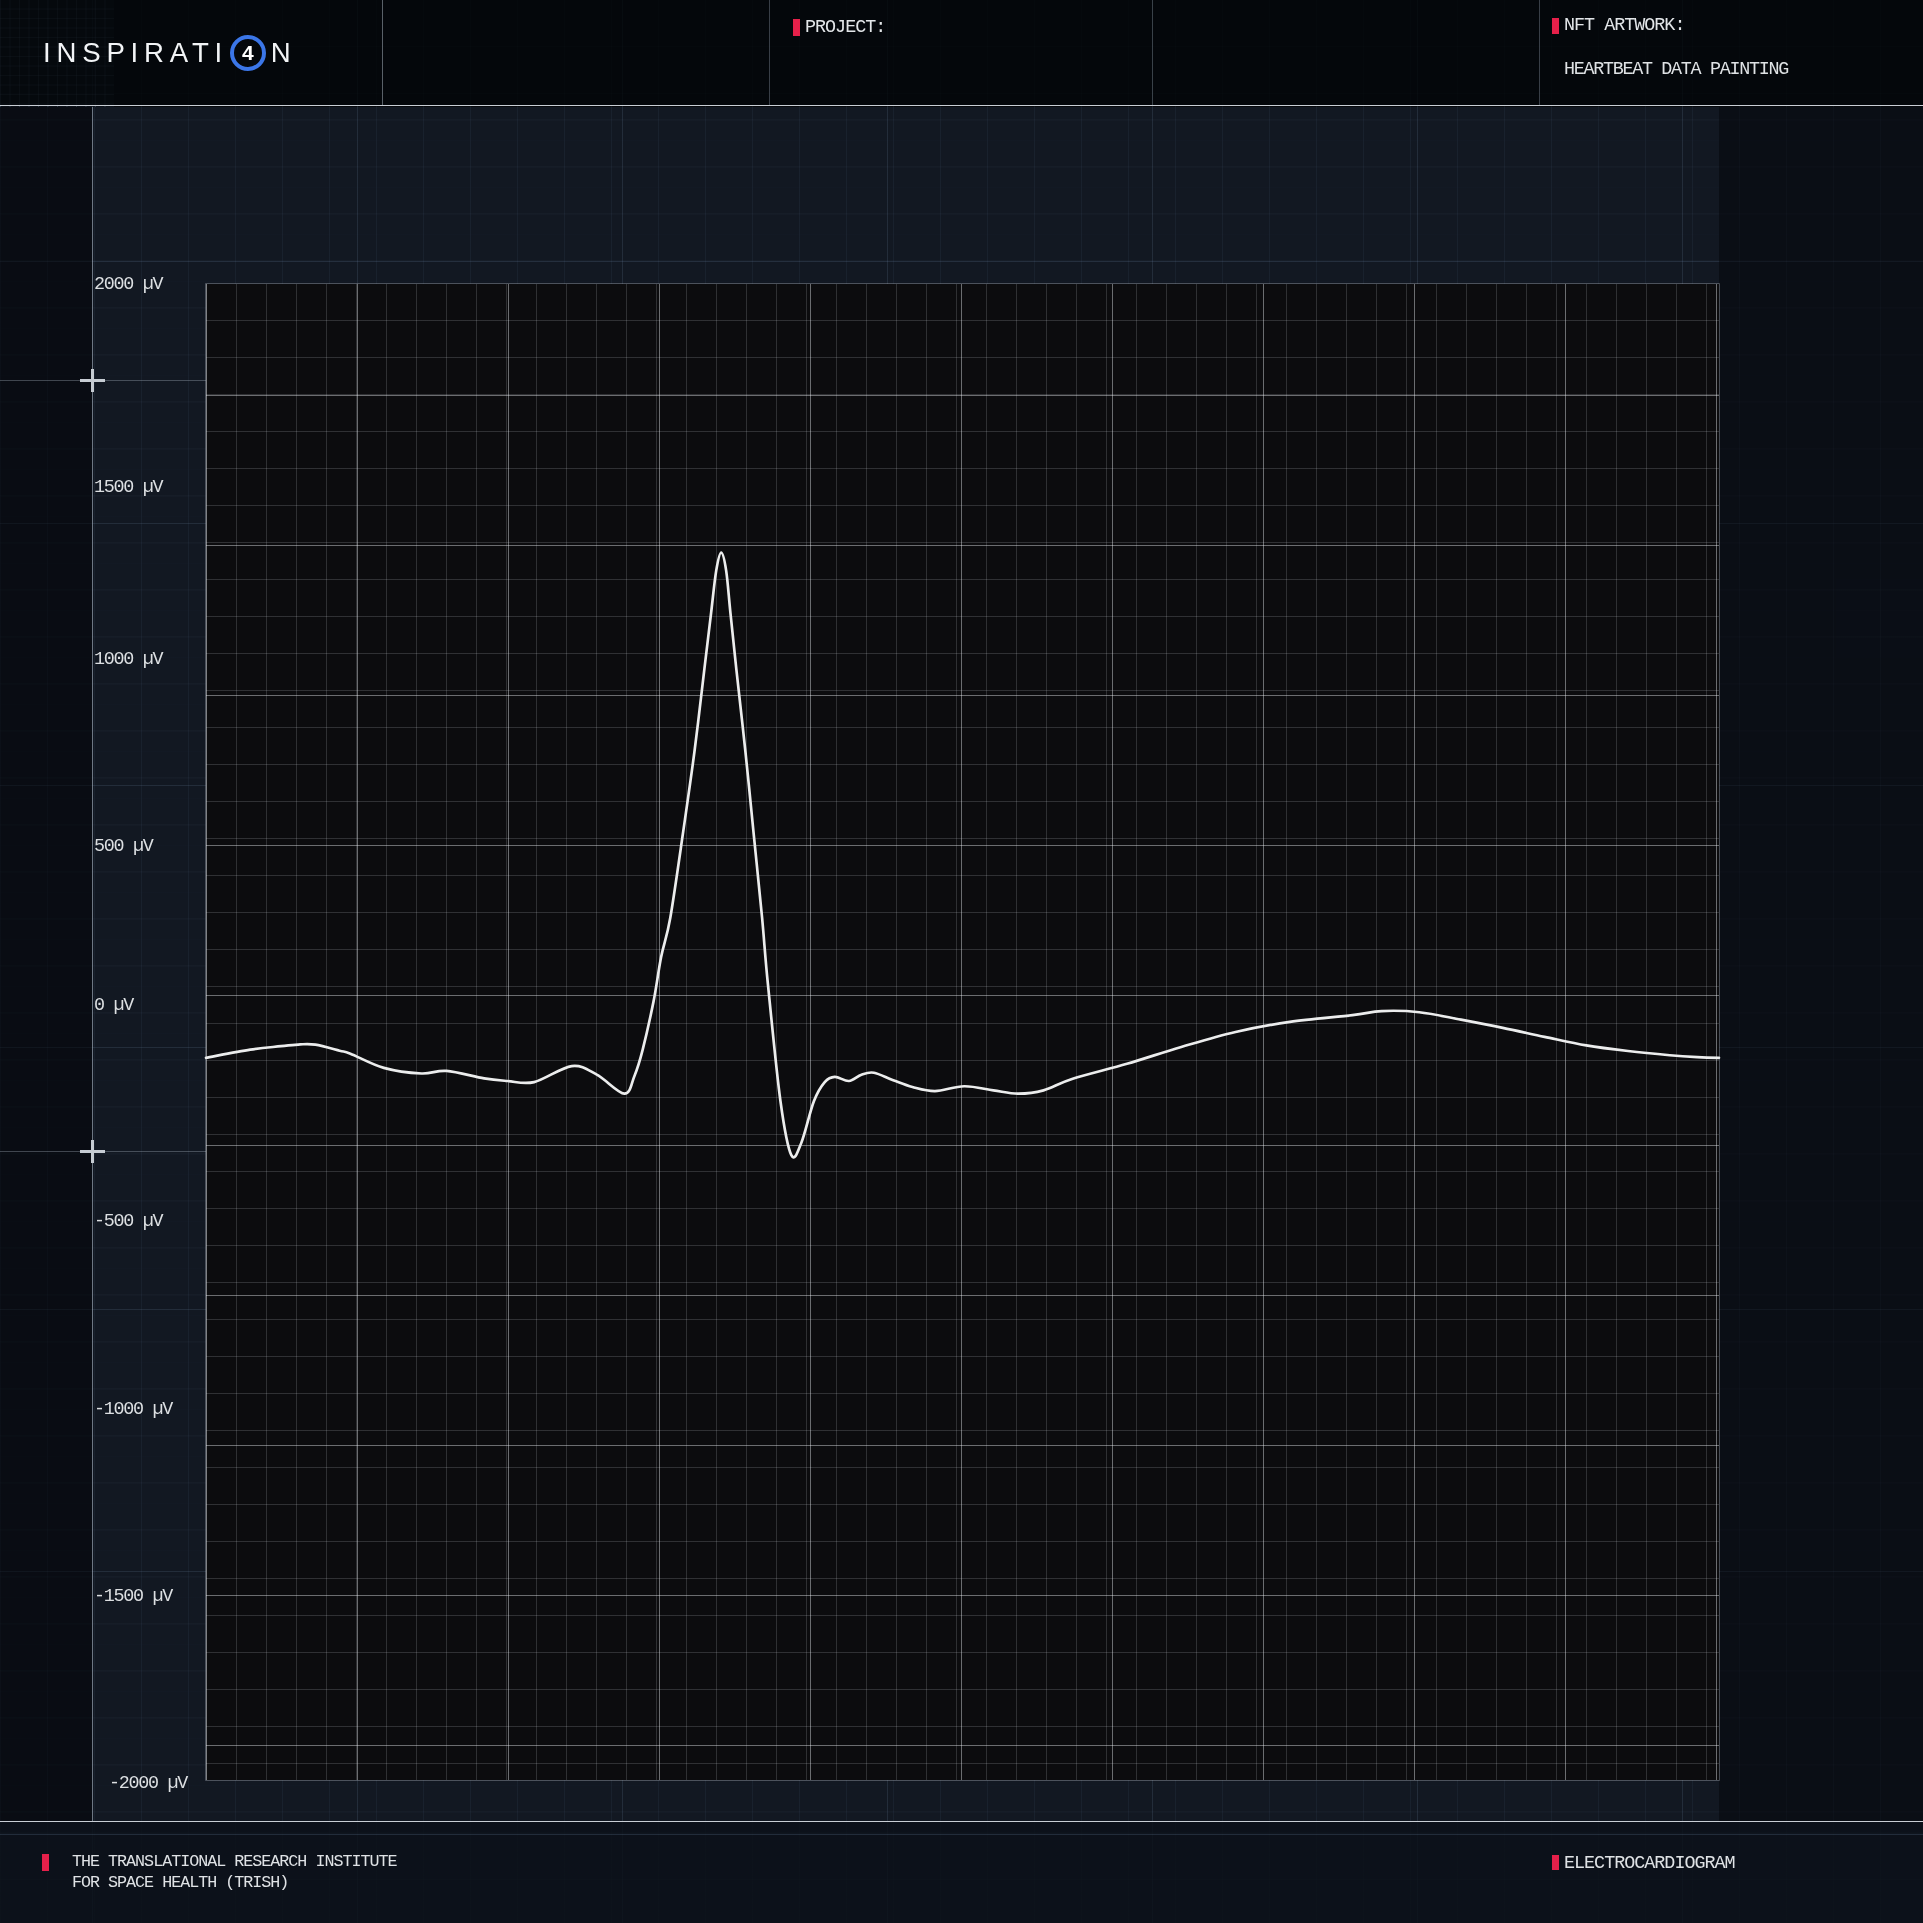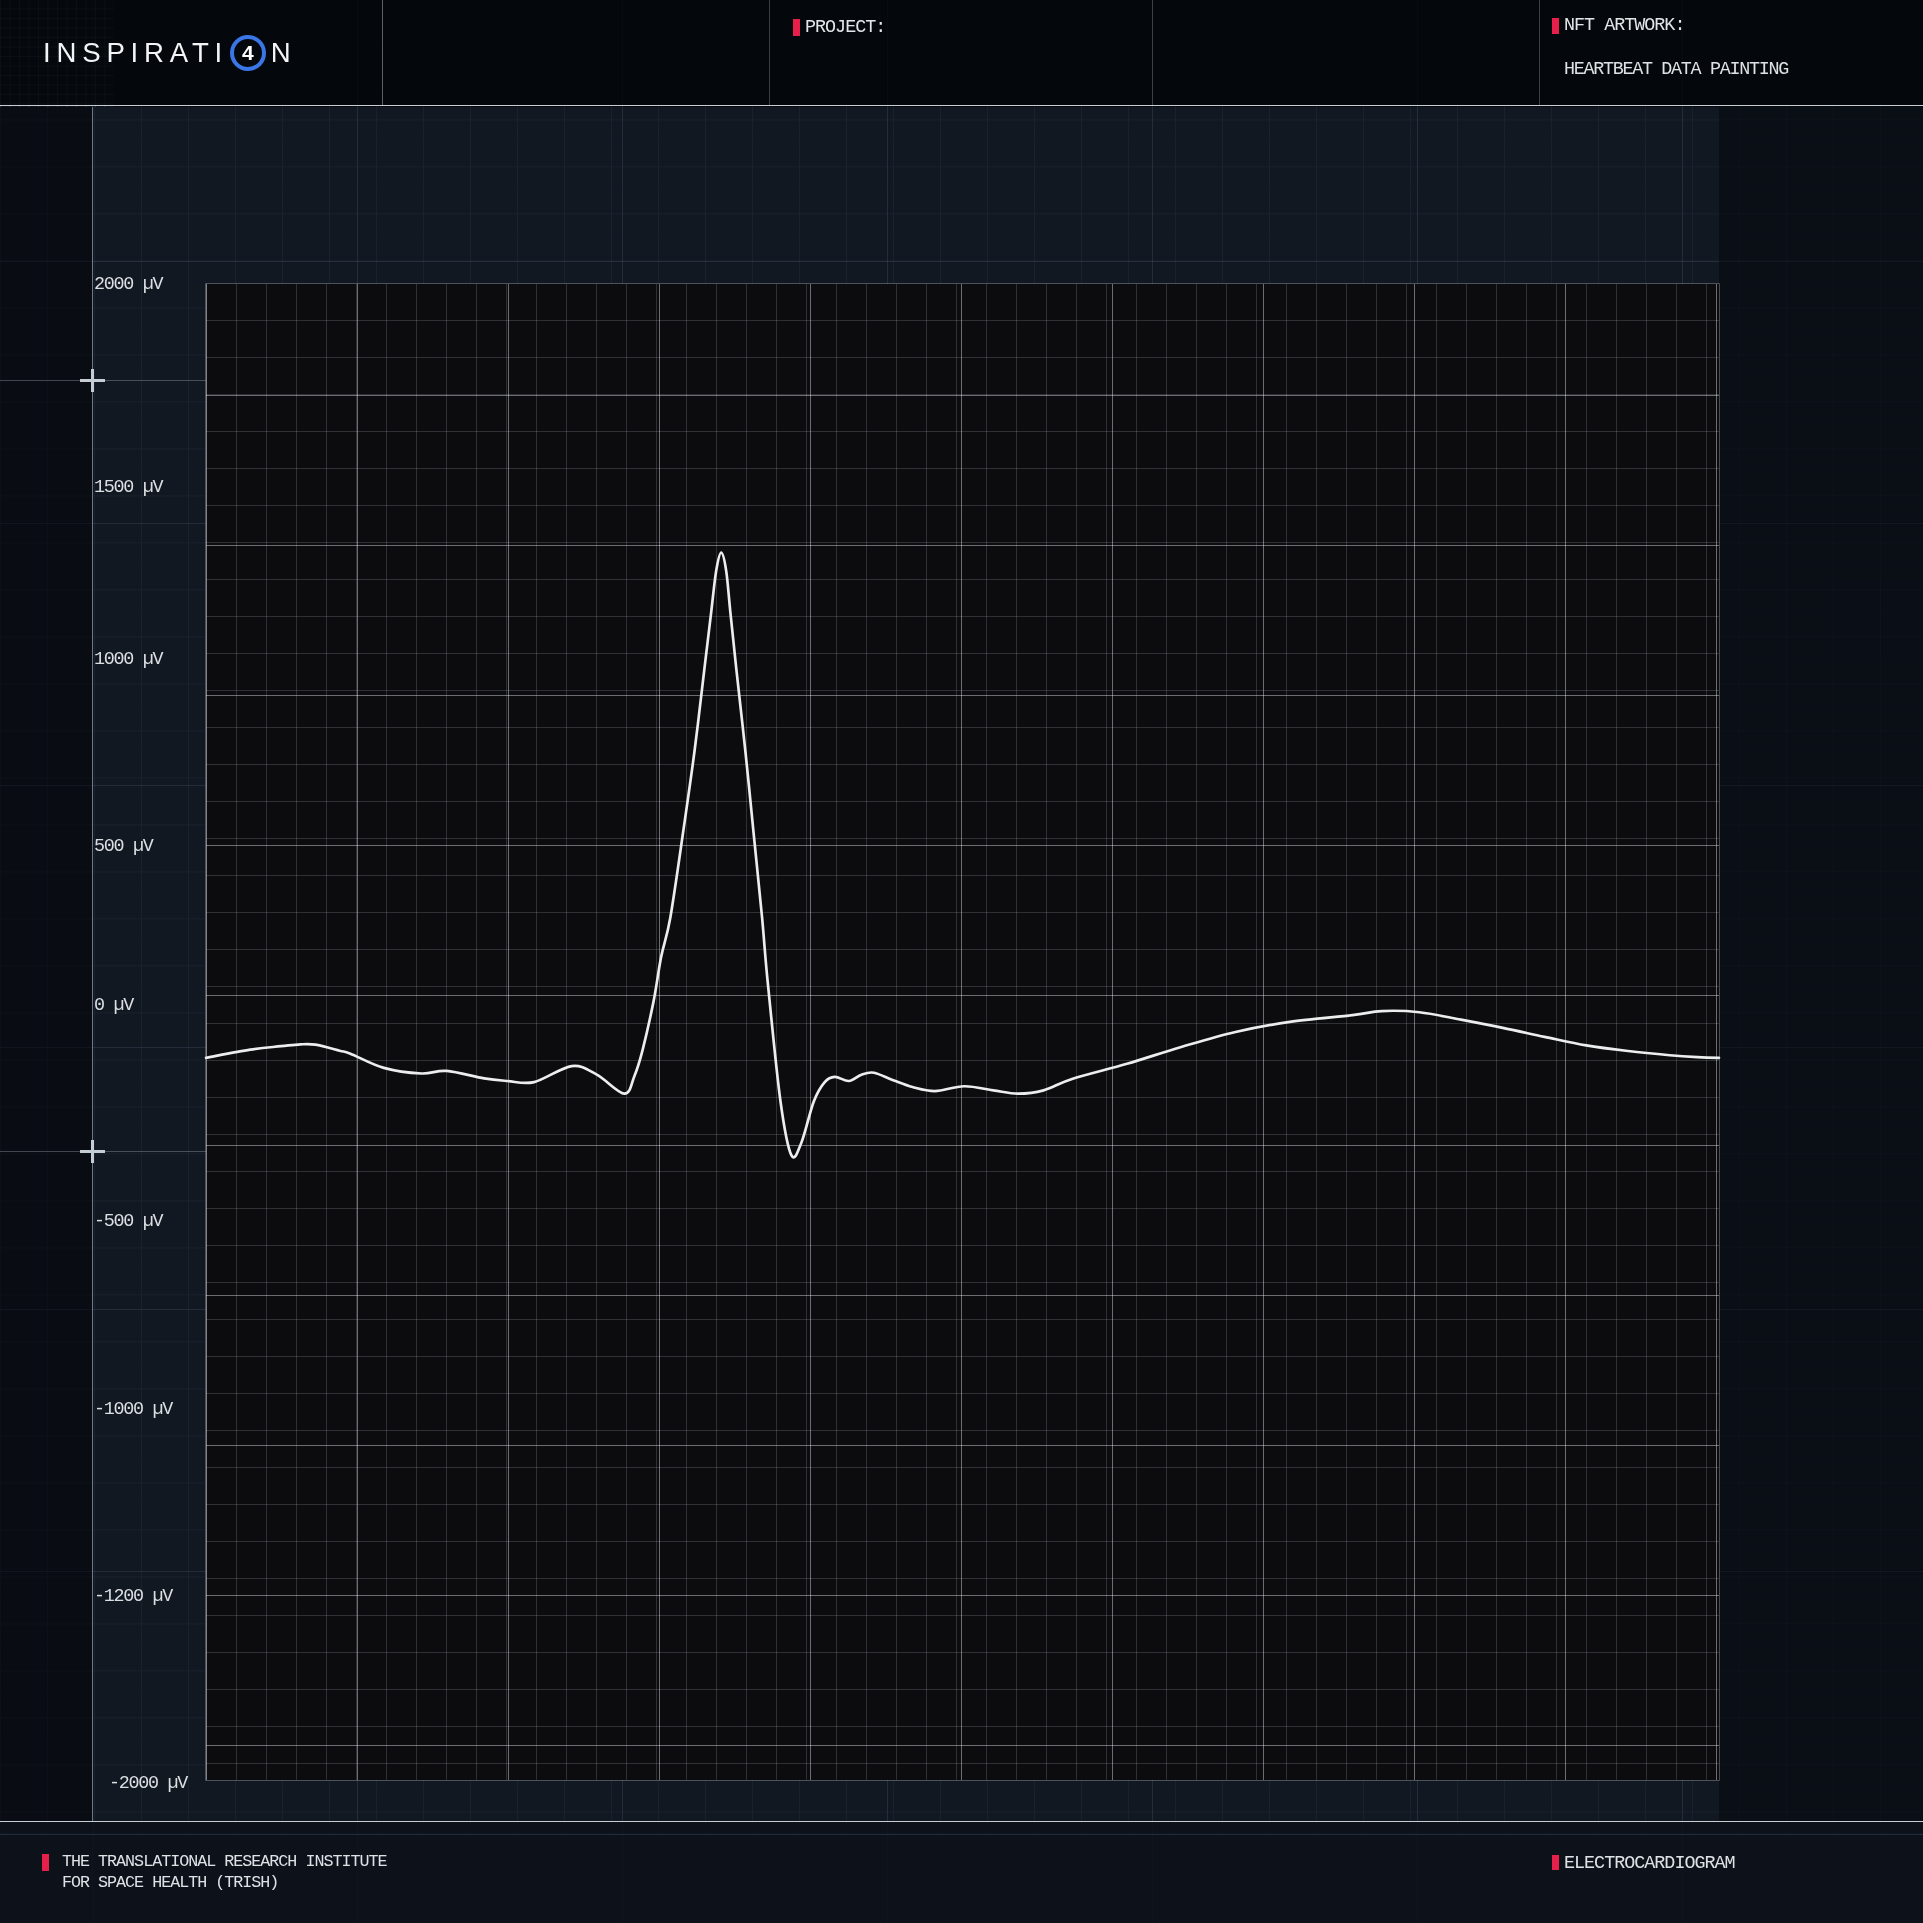--- a/index.html
+++ b/index.html
@@ -162,33 +162,33 @@
 
 
     <div class="ylabels">
       <div class="ylab">2000 µV</div>
       <div class="ylab">1500 µV</div>
       <div class="ylab">1000 µV</div>
       <div class="ylab">500 µV</div>
       <div class="ylab">0 µV</div>
       <div class="ylab">-500 µV</div>
       <div class="ylab">-1000 µV</div>
-      <div class="ylab">-1200 µV</div>
+      <div class="ylab">-1500 µV</div>
       <div class="ylab">-2000 µV</div>
     </div>
 
     <div class="plot">
       <svg width="1513" height="1496" viewBox="0 0 1812 1792" preserveAspectRatio="none">
         <path fill="none" stroke-width="3.2" stroke-linecap="round" stroke-linejoin="round" d="M0,926.9C8.8,925.3 38.0,919.4 53,917.1C68.0,914.7 80.0,914.1 90,913.0C100.0,912.0 106.2,911.1 113,910.8C119.8,910.5 123.2,910.0 131,911.2C138.8,912.5 153.0,916.6 160,918.4C167.0,920.2 164.2,918.5 173,922.0C181.8,925.4 198.8,935.1 213,939.0C227.2,943.0 245.5,945.1 258,945.7C270.5,946.3 275.5,941.6 288,942.6C300.5,943.6 320.8,949.5 333,951.6C345.2,953.6 351.0,953.9 361,954.7C371.0,955.4 380.2,959.0 393,956.0C405.8,953.0 425.5,938.3 438,936.8C450.5,935.3 457.5,941.5 468,947.1C478.5,952.6 493.5,969.6 501,969.9C508.5,970.2 509.3,957.7 513,948.9C516.7,940.1 519.2,932.0 523,917.1C526.8,902.1 532.3,877.7 536,859.3C539.7,840.8 541.7,823.1 545,806.4C548.3,789.7 551.7,783.9 556,759.4C560.3,734.9 566.2,692.7 571,659.5C575.8,626.2 580.7,593.2 585,560.0C589.3,526.8 593.7,487.9 597,460.1C600.3,432.3 602.7,412.8 605,393.3C607.3,373.9 609.0,355.6 611,343.6C613.0,331.7 615.0,321.7 617,321.7C619.0,321.7 621.2,331.7 623,343.6C624.8,355.6 626.0,373.9 628,393.3C630.0,412.8 632.0,432.3 635,460.1C638.0,487.9 642.5,526.8 646,560.0C649.5,593.2 652.7,626.2 656,659.5C659.3,692.7 663.2,729.4 666,759.4C668.8,789.3 669.3,802.5 673,839.1C676.7,875.7 683.3,944.8 688,978.9C692.7,1012.9 696.8,1035.1 701,1043.4C705.2,1051.7 708.5,1039.4 713,1028.6C717.5,1017.9 723.3,991.0 728,978.9C732.7,966.8 736.8,960.9 741,956.0C745.2,951.2 748.2,950.0 753,949.8C757.8,949.5 764.7,955.1 770,954.7C775.3,954.2 780.0,948.7 785,947.1C790.0,945.4 793.7,943.7 800,944.8C806.3,946.0 815.3,951.0 823,953.8C830.7,956.6 837.7,959.7 846,961.9C854.3,964.0 862.7,966.9 873,966.8C883.3,966.6 896.3,961.1 908,961.0C919.7,960.8 932.2,964.4 943,965.9C953.8,967.4 963.0,969.9 973,969.9C983.0,969.9 992.2,968.9 1003,965.9C1013.8,962.9 1021.3,957.3 1038,952.0C1054.7,946.7 1081.3,940.4 1103,934.1C1124.7,927.7 1146.3,920.3 1168,913.9C1189.7,907.6 1211.3,901.0 1233,896.0C1254.7,891.0 1274.7,887.3 1298,883.9C1321.3,880.5 1354.7,878.0 1373,875.8C1391.3,873.7 1394.7,871.5 1408,870.9C1421.3,870.3 1437.2,870.5 1453,872.3C1468.8,874.0 1486.3,878.1 1503,881.2C1519.7,884.4 1536.3,887.6 1553,891.1C1569.7,894.5 1586.3,898.3 1603,901.8C1619.7,905.3 1636.3,909.3 1653,912.1C1669.7,915.0 1686.3,916.9 1703,918.8C1719.7,920.8 1739.2,922.6 1753,923.8C1766.8,925.0 1776.2,925.5 1786,926.0C1795.8,926.5 1807.7,926.8 1812,926.9" stroke="#eceded"></path>
       </svg>
     </div>
   </div>
 
   <div class="bottom-bar">
     <div class="bb-line"></div>
     <div class="marker" style="left:42px;top:32px;height:16.7px;"></div>
-    <div class="footer-text" style="left:62px;top:29px;"><span>THE TRANSLATIONAL RESEARCH INSTITUTE</span><br><span>FOR SPACE HEALTH (TRISH)</span></div>
+    <div class="footer-text" style="left:72px;top:29px;"><span>THE TRANSLATIONAL RESEARCH INSTITUTE</span><br><span>FOR SPACE HEALTH (TRISH)</span></div>
     <div class="marker" style="left:1552px;top:33px;height:15px;"></div>
     <div class="footer-text" style="left:1564px;top:31px;font-size:18.4px;">ELECTROCARDIOGRAM</div>
   </div>
 
 </div>
 
 
 </body></html>

